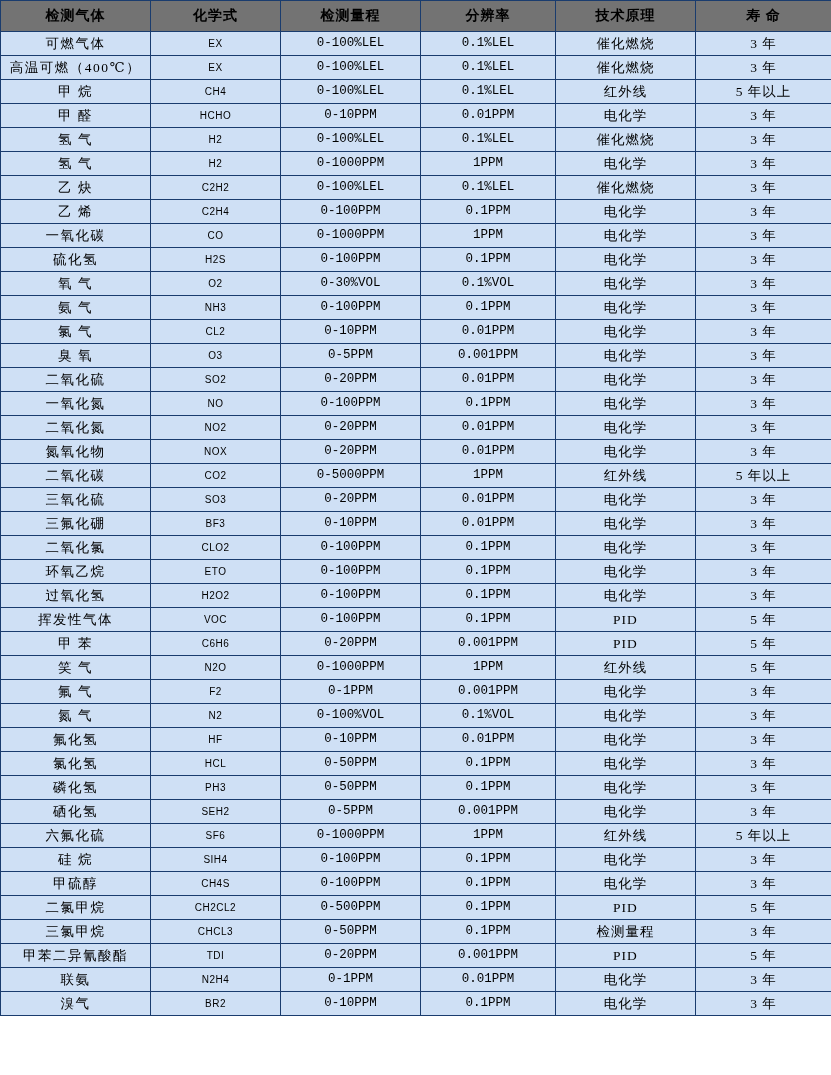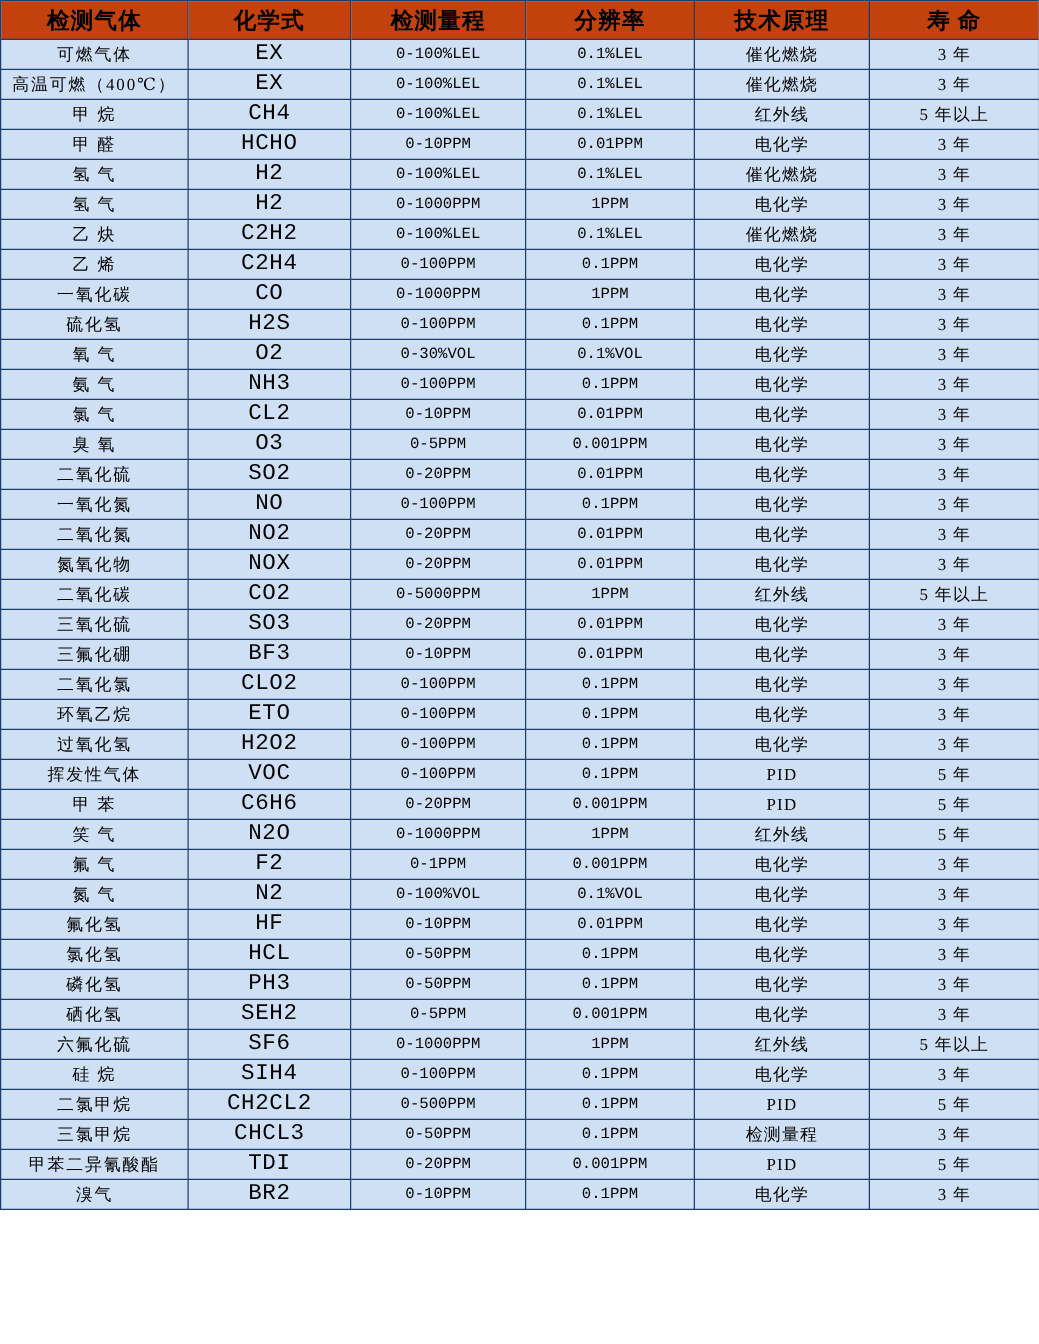--- a/index.html
+++ b/index.html
@@ -24,38 +24,38 @@
   #gas-table col.c5 { width: 136px; }
   #gas-table th, #gas-table td {
     border: 1px solid #1a3c6e;
     text-align: center;
     vertical-align: middle;
     color: #000000;
     white-space: nowrap;
     overflow: hidden;
   }
   #gas-table thead th {
-    background: #c2410c;
+    background: #737373;
     height: 28px;
-    font-size: 18px;
+    font-size: 14px;
     font-weight: bold;
     letter-spacing: 1px;
   }
   #gas-table tbody td {
     background: #cfe0f5;
     height: 21px;
     line-height: 21px;
     font-size: 13.5px;
   }
   #gas-table tbody td.name {
     letter-spacing: 1.5px;
   }
   #gas-table tbody td.formula {
-    font-family: Liberation Mono, monospace;
-    font-size: 18px;
+    font-family: Liberation Sans, sans-serif;
+    font-size: 10px;
     letter-spacing: 0.5px;
   }
   #gas-table tbody td.range,
   #gas-table tbody td.res {
     font-family: "Liberation Mono", "DejaVu Sans Mono", monospace;
     font-size: 12.5px;
   }
   #gas-table tbody td.life {
     letter-spacing: 1px;
   }
@@ -360,20 +360,28 @@
       </tr>
       <tr>
         <td class="name">硅 烷</td>
         <td class="formula">SIH4</td>
         <td class="range">0-100PPM</td>
         <td class="res">0.1PPM</td>
         <td class="tech">电化学</td>
         <td class="life">3 年</td>
       </tr>
       <tr>
+        <td class="name">甲硫醇</td>
+        <td class="formula">CH4S</td>
+        <td class="range">0-100PPM</td>
+        <td class="res">0.1PPM</td>
+        <td class="tech">电化学</td>
+        <td class="life">3 年</td>
+      </tr>
+      <tr>
         <td class="name">二氯甲烷</td>
         <td class="formula">CH2CL2</td>
         <td class="range">0-500PPM</td>
         <td class="res">0.1PPM</td>
         <td class="tech">PID</td>
         <td class="life">5 年</td>
       </tr>
       <tr>
         <td class="name">三氯甲烷</td>
         <td class="formula">CHCL3</td>
@@ -382,20 +390,28 @@
         <td class="tech">检测量程</td>
         <td class="life">3 年</td>
       </tr>
       <tr>
         <td class="name">甲苯二异氰酸酯</td>
         <td class="formula">TDI</td>
         <td class="range">0-20PPM</td>
         <td class="res">0.001PPM</td>
         <td class="tech">PID</td>
         <td class="life">5 年</td>
+      </tr>
+      <tr>
+        <td class="name">联氨</td>
+        <td class="formula">N2H4</td>
+        <td class="range">0-1PPM</td>
+        <td class="res">0.01PPM</td>
+        <td class="tech">电化学</td>
+        <td class="life">3 年</td>
       </tr>
       <tr>
         <td class="name">溴气</td>
         <td class="formula">BR2</td>
         <td class="range">0-10PPM</td>
         <td class="res">0.1PPM</td>
         <td class="tech">电化学</td>
         <td class="life">3 年</td>
       </tr>
     </tbody>

